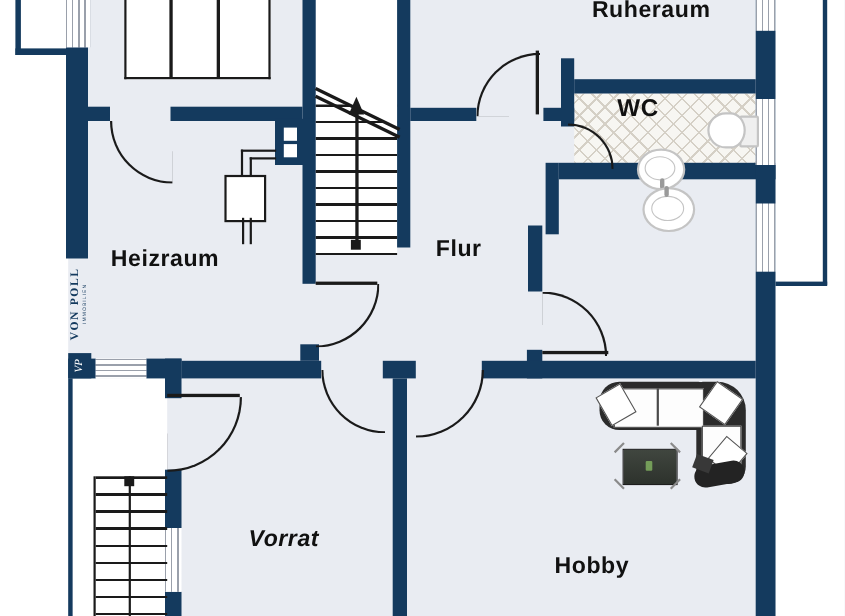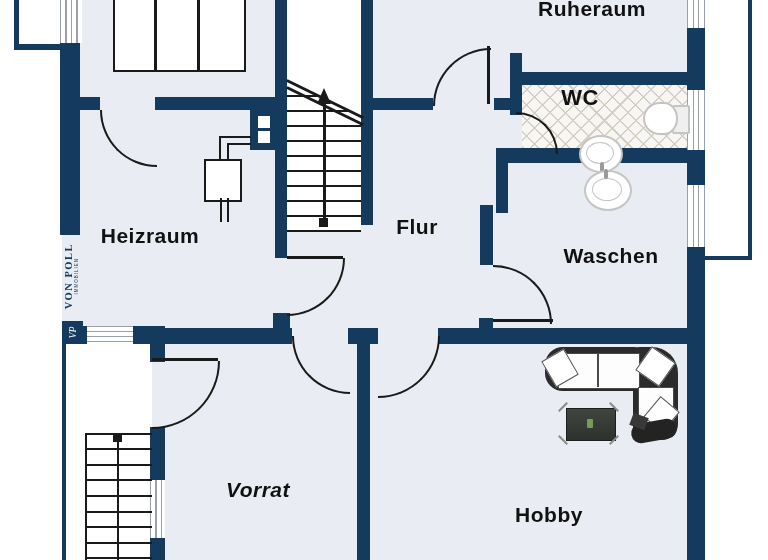--- a/index.html
+++ b/index.html
@@ -153,17 +153,16 @@
     <span style="writing-mode:vertical-rl;transform:rotate(180deg);font-size:4.5px;letter-spacing:1px;color:var(--wall,#143a5e);">IMMOBILIEN</span>
   </div>
   <div class="abs" style="left:62px;top:321px;width:21px;height:23px;background:var(--wall,#143a5e);display:flex;align-items:center;justify-content:center;">
     <span style="transform:rotate(-90deg);color:#fff;font-size:10px;font-style:italic;font-family:'Liberation Serif',serif;">VP</span>
   </div>
 
   <div class="room-label" style="left:592px;top:9px;">Ruheraum</div>
   <div class="room-label" style="left:580px;top:98px;font-size:22px;">WC</div>
   <div class="room-label" style="left:150px;top:236px;">Heizraum</div>
   <div class="room-label" style="left:417px;top:227px;">Flur</div>
-  <div class="room-label" style="left:611px;top:256px;">Waschen</div>
   <div class="room-label" style="left:258px;top:490px;font-style:italic;">Vorrat</div>
-  <div class="room-label" style="left:549px;top:515px;">Hobby</div>
+  <div class="room-label" style="left:538px;top:515px;">Hobby</div>
 
 </div>
 
 </body></html>

